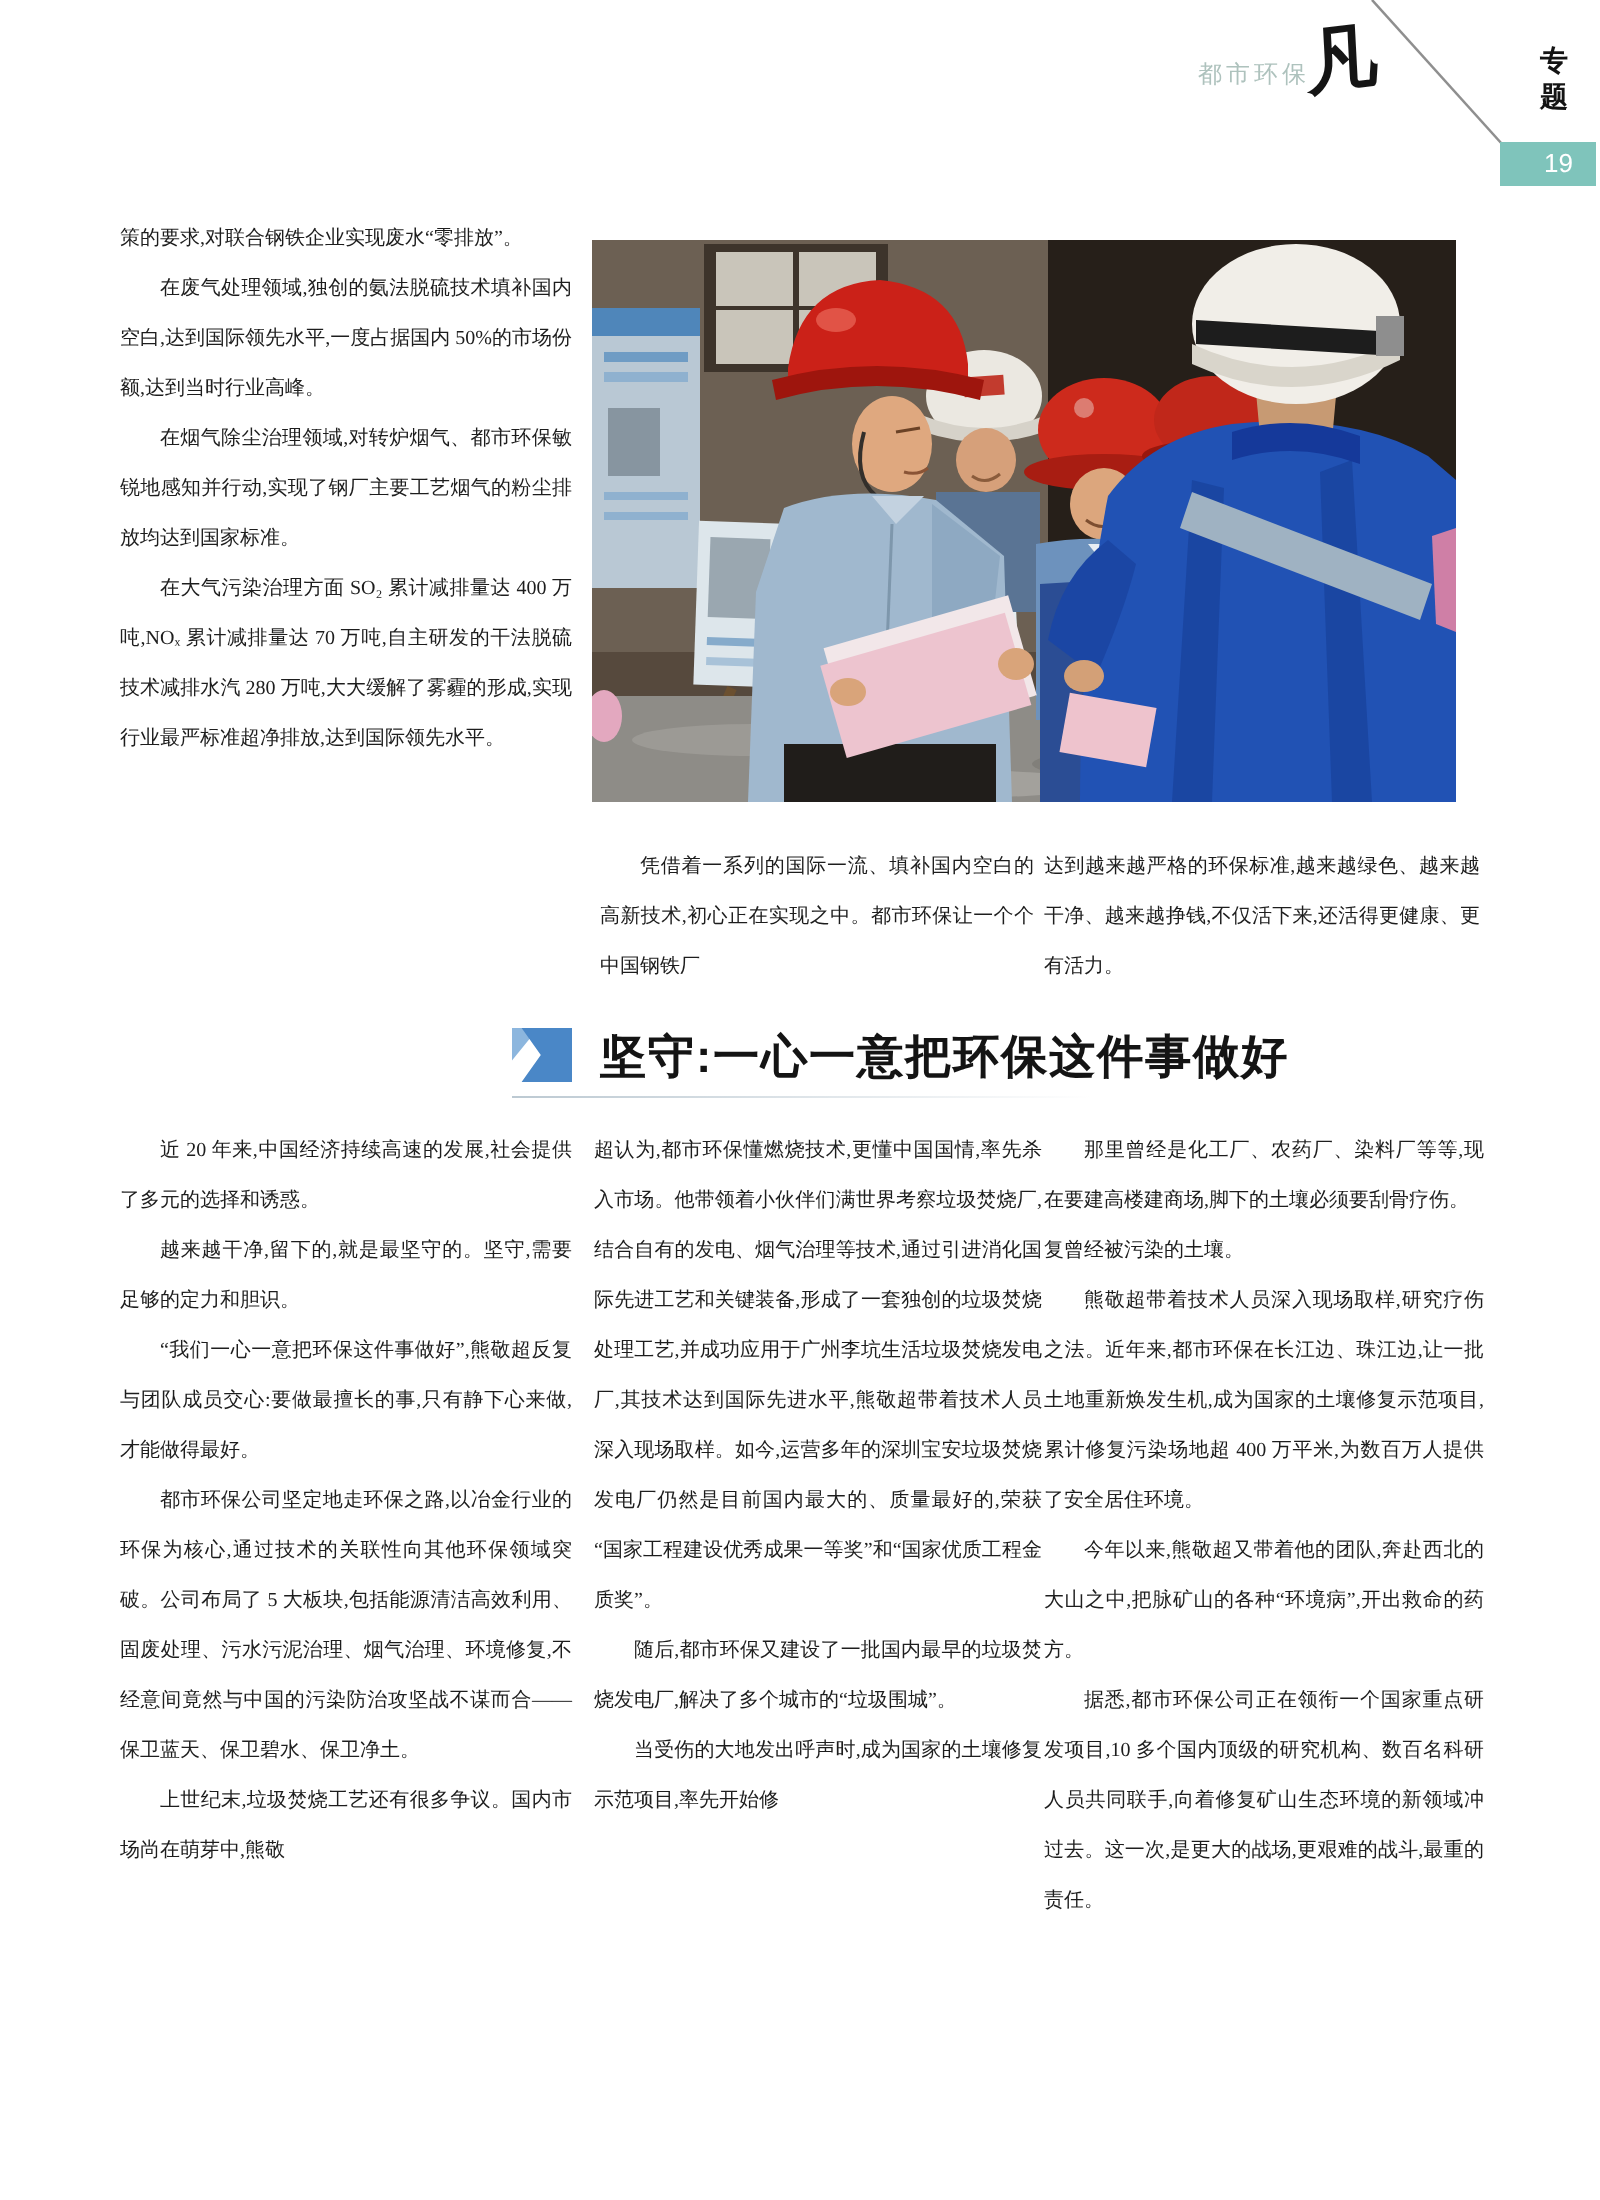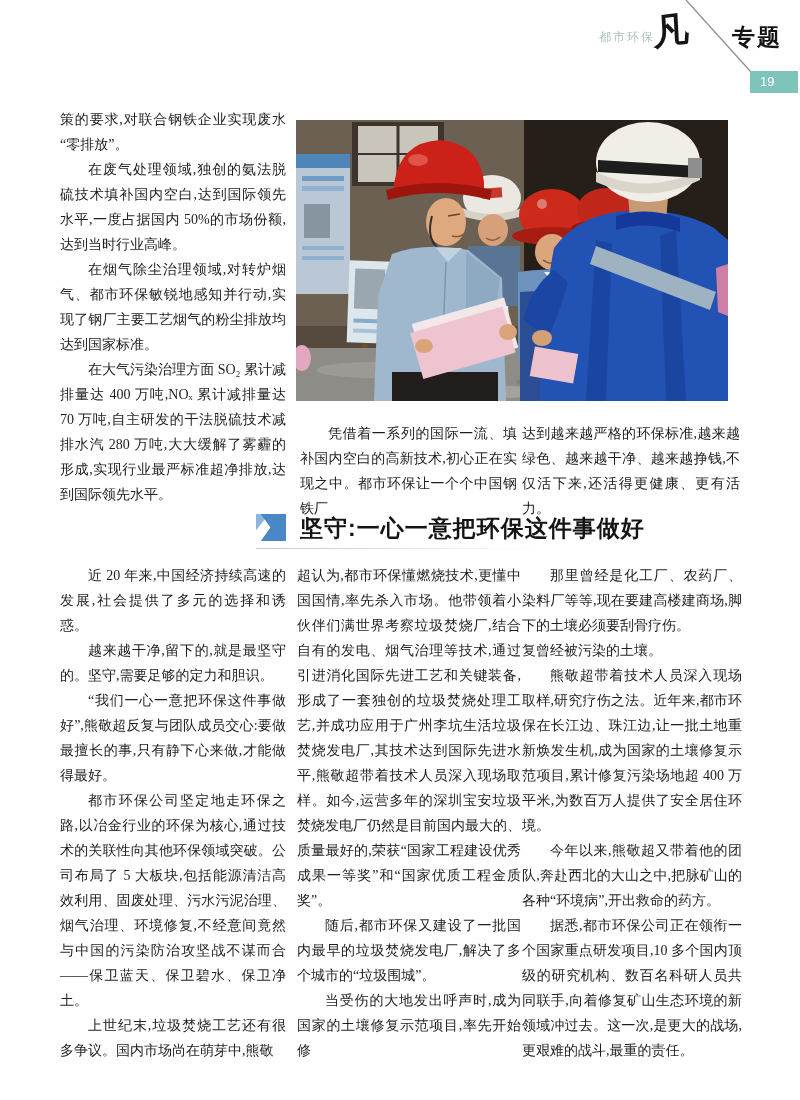--- a/index.html
+++ b/index.html
@@ -12,33 +12,33 @@
     position:absolute;left:599px;top:29px;
     font-family:Liberation Serif, serif;
     font-size:12px;letter-spacing:2px;color:var(--magazine-name-color,#aec2bd);
   }
   .calligraphy{
     position:absolute;left:653px;top:12px;font-size:36px;line-height:1;color:#151515;
     transform:rotate(-7deg) skewX(-4deg);font-family:"DejaVu Serif", serif;font-weight:bold;
   }
   .diag-svg{position:absolute;left:0;top:0;width:800px;height:100px;pointer-events:none;}
   .section-label{
-    position:absolute;left:732px;top:22px;
-    font-family:"Liberation Sans", sans-serif;font-size:23px;font-weight:bold;
+    position:absolute;left:770px;top:22px;
+    font-family:"Liberation Sans", sans-serif;font-size:14px;font-weight:bold;
     letter-spacing:2px;color:#141414;
   }
   .page-badge{
     position:absolute;left:750px;top:71px;width:48px;height:22px;box-sizing:border-box;
     background:var(--accent-teal,#7fc4bb);color:#fff;
-    font-family:"Liberation Sans", sans-serif;font-size:13px;line-height:22px;padding-left:10px;
+    font-family:"Liberation Sans", sans-serif;font-size:13px;line-height:22px;padding-left:22px;
   }
   
   .col{position:absolute;}
   .para{
-    margin:0;font-size:14px;line-height:25px;color:var(--body-text,#1d1d1d);
+    margin:0;font-size:10px;line-height:25px;color:var(--body-text,#1d1d1d);
     text-align:justify;text-justify:inter-ideograph;text-indent:2em;
   }
   .para.no-indent{text-indent:0;}
   #top-left-col{left:60px;top:107px;width:226px;}
   #under-photo-left{left:300px;top:421px;width:217px;}
   #under-photo-right{left:522px;top:421px;width:218px;}
   #bottom-col-1{left:60px;top:563px;width:226px;}
   #bottom-col-2{left:297px;top:563px;width:224px;}
   #bottom-col-3{left:522px;top:563px;width:220px;}
   

